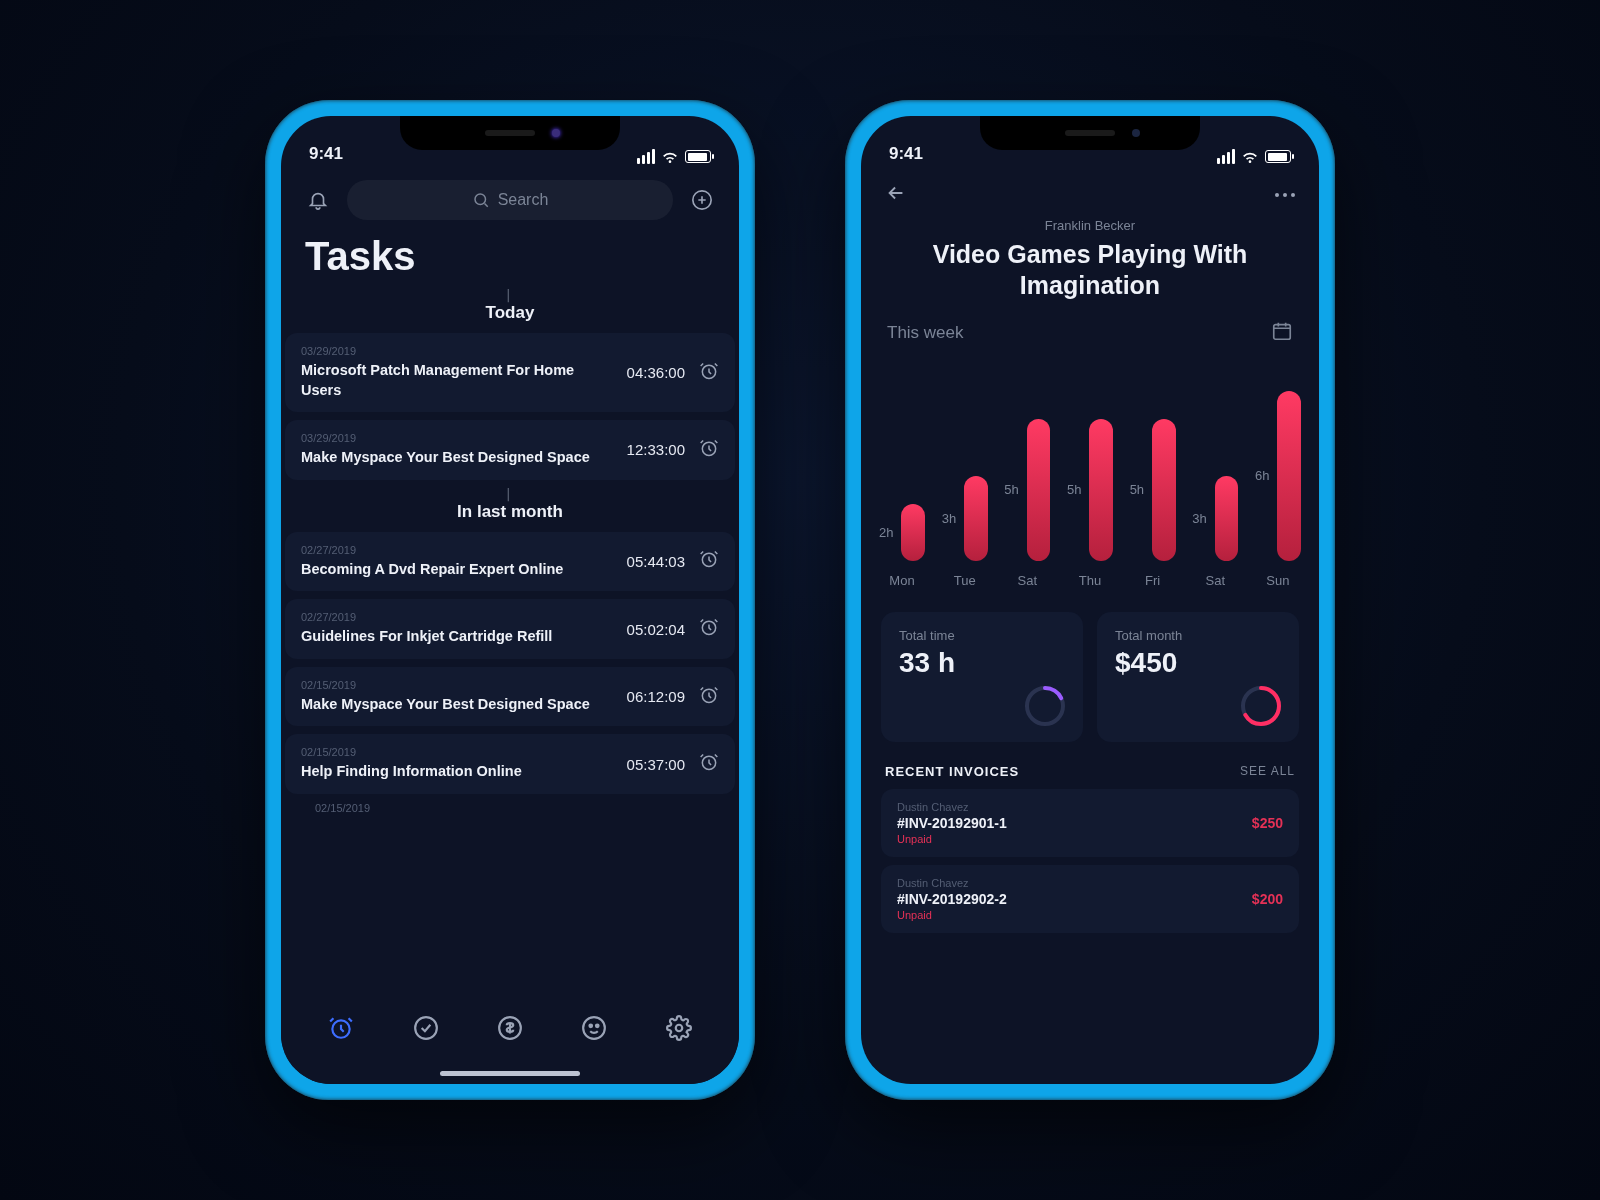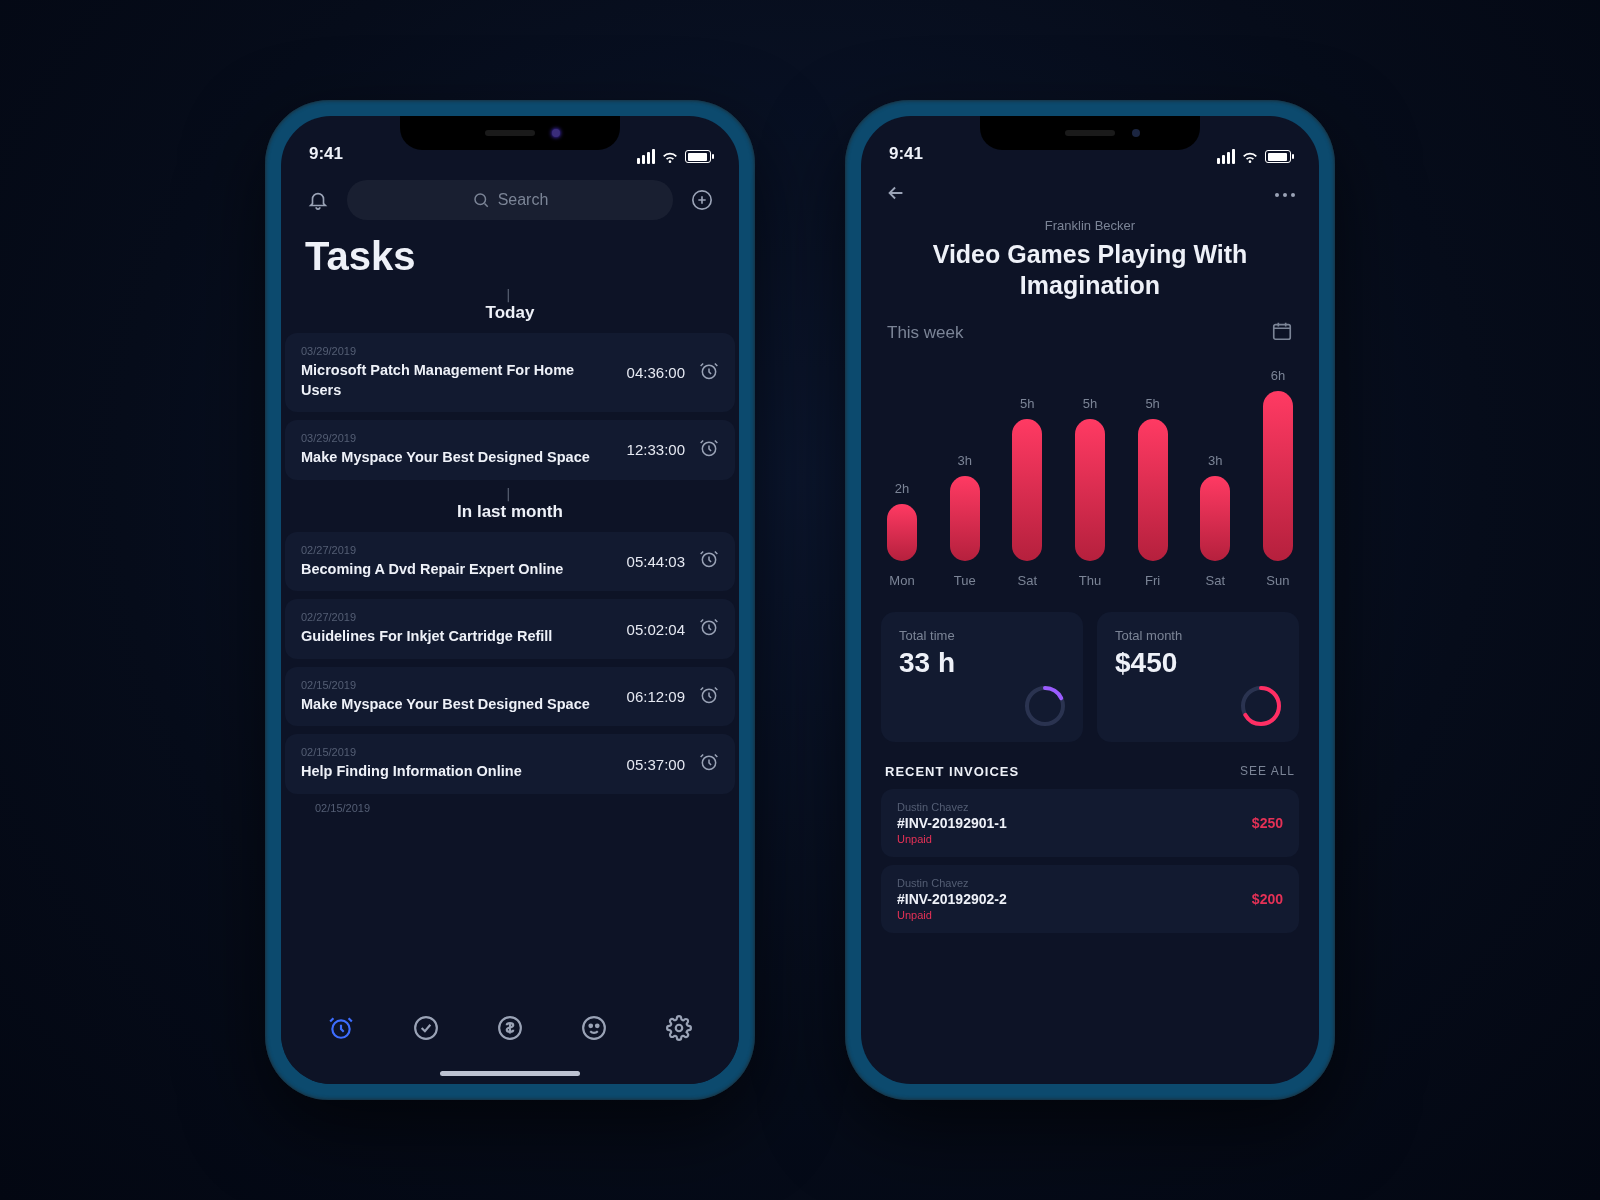--- a/index.html
+++ b/index.html
@@ -19,21 +19,21 @@
   html, body {
     margin: 0; padding: 0; width: 1600px; height: 1200px;
     background: radial-gradient(ellipse at 50% 40%, #0c1730 0%, #060c1a 60%, #030712 100%);
     font-family: -apple-system, "SF Pro Display", "Helvetica Neue", Arial, sans-serif;
     color: var(--text);
   }
   .stage {
     width: 1600px; height: 1200px; display: flex; align-items: center; justify-content: center; gap: 90px;
   }
   .phone {
-    width: 490px; height: 1000px; background: #0c4a6e; border-radius: 64px; padding: 16px; box-shadow: 0 30px 80px rgba(0,0,0,0.6), inset 0 0 4px #222;
+    width: 490px; height: 1000px; background: #0ea5e9; border-radius: 64px; padding: 16px; box-shadow: 0 30px 80px rgba(0,0,0,0.6), inset 0 0 4px #222;
     position: relative;
   }
   .screen {
     width: 100%; height: 100%; background: var(--phone-bg); border-radius: 50px; overflow: hidden; position: relative;
   }
   .notch {
     position: absolute; top: 0; left: 50%; transform: translateX(-50%);
     width: 220px; height: 34px; background: #000; border-bottom-left-radius: 22px; border-bottom-right-radius: 22px; z-index: 50;
     display:flex; align-items:center; justify-content:center; gap:40px;
   }
@@ -94,21 +94,21 @@
   .dots span { width:4px; height:4px; border-radius:50%; background:var(--icon); }
 
   .author { text-align:center; color: var(--text-dim); font-size:13px; margin-top:4px; }
   h2.report-title { text-align:center; font-size:25px; font-weight:700; margin:6px 30px 18px; line-height:1.25; }
 
   .range-row { display:flex; align-items:center; justify-content:space-between; padding:0 26px; color:var(--text-dim); font-size:17px; }
   .range-row svg { width:22px; height:22px; }
 
   .chart { padding: 14px 18px 6px; }
   .chart-bars { display:flex; align-items:flex-end; justify-content:space-between; height:200px; }
-  .bar-wrap { display:flex; flex-direction:column; align-items:center; gap:8px; width:46px; }
+  .bar-wrap { display:flex; align-items:center; gap:8px; width:46px; }
   .bar-label-top { font-size:13px; color: var(--text-dim); }
   .bar { width:30px; border-radius:18px; background: linear-gradient(to top, #b5203d 0%, #ff3a63 100%); }
   .day-labels { display:flex; justify-content:space-between; margin-top:12px; }
   .day-labels span { width:46px; text-align:center; font-size:13px; color:var(--text-dim); }
 
   .stat-row { display:flex; gap:14px; padding:18px 20px 0; }
   .stat-card { flex:1; background: var(--card-bg); border-radius:14px; padding:16px 18px; position:relative; height:130px; }
   .stat-card .label { font-size:13px; color:var(--text-dim); }
   .stat-card .value { font-size:28px; font-weight:700; margin-top:4px; }
   .ring { position:absolute; right:16px; bottom:14px; width:44px; height:44px; border-radius:50%; }

